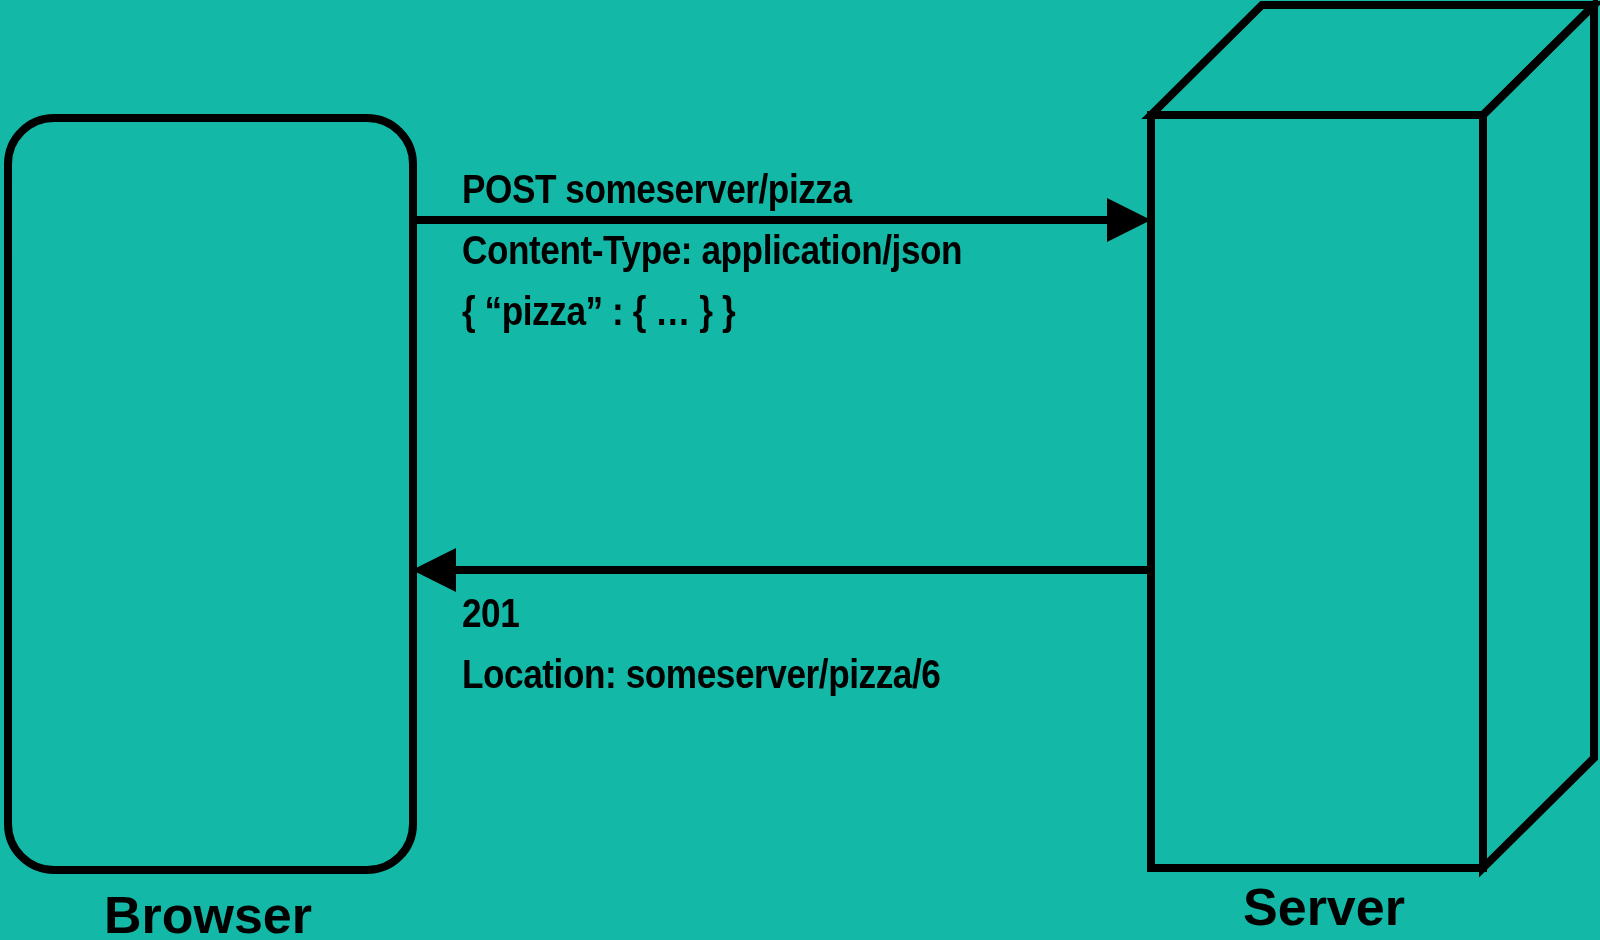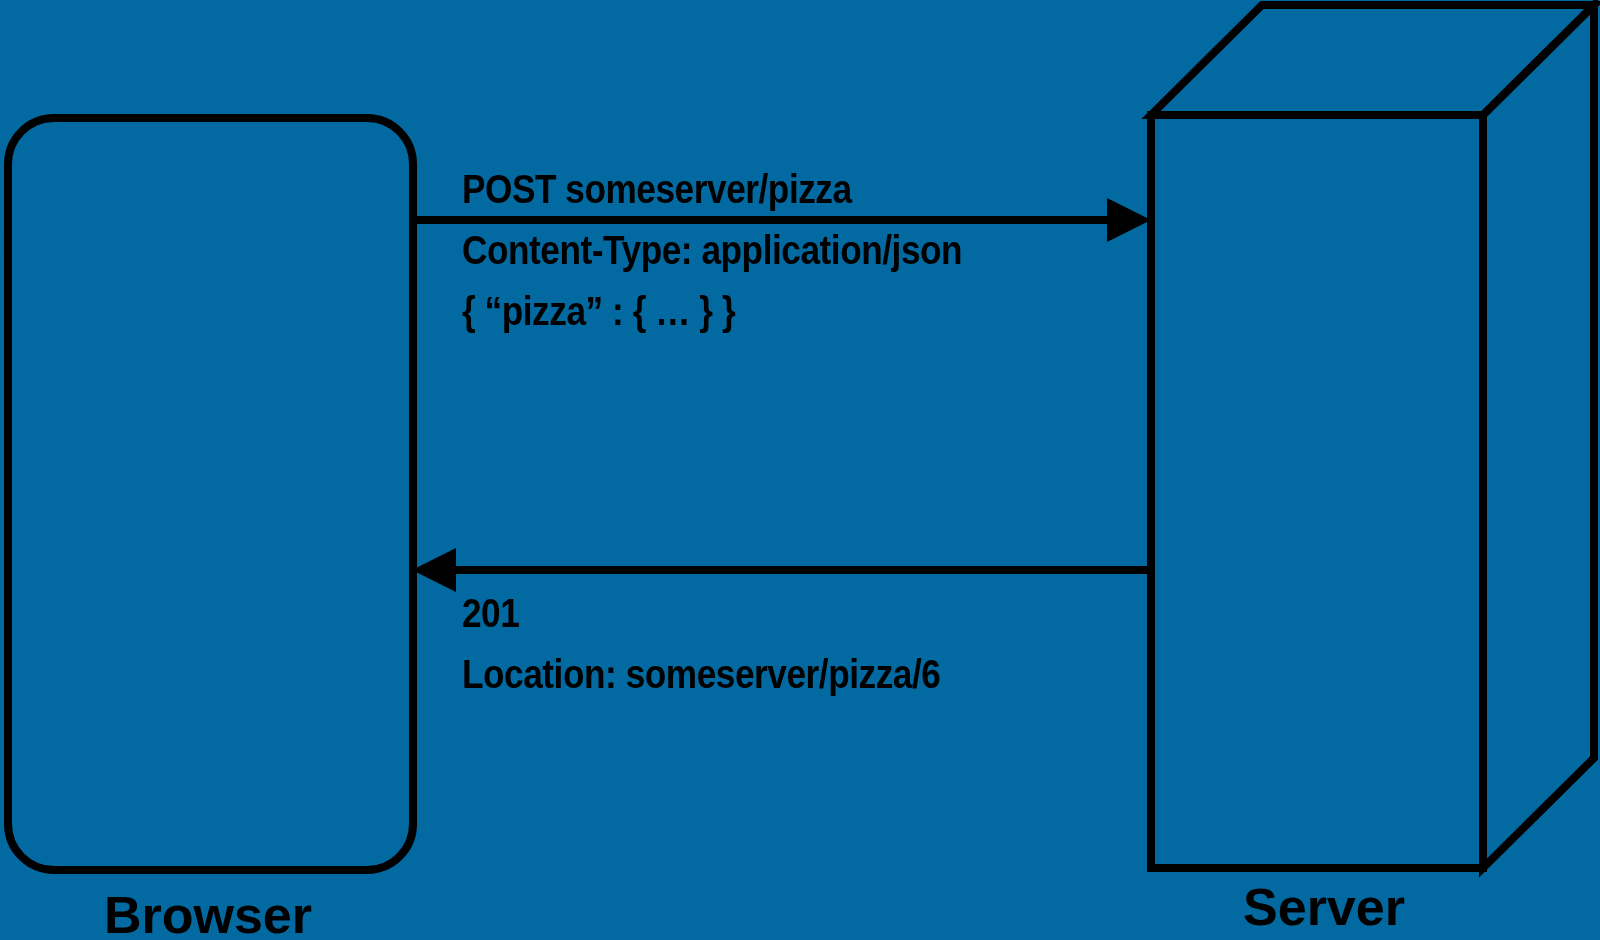--- a/index.html
+++ b/index.html
@@ -11,21 +11,21 @@
   body {
     width: 1600px;
     height: 940px;
     overflow: hidden;
     font-family: "Liberation Sans", sans-serif;
   }
   #diagram-root {
     position: relative;
     width: 1600px;
     height: 940px;
-    background: #0369a1;
+    background: #14b8a6;
   }
   #diagram-svg {
     position: absolute;
     left: 0;
     top: 0;
     width: 1600px;
     height: 940px;
     display: block;
   }
   .msg-text {

